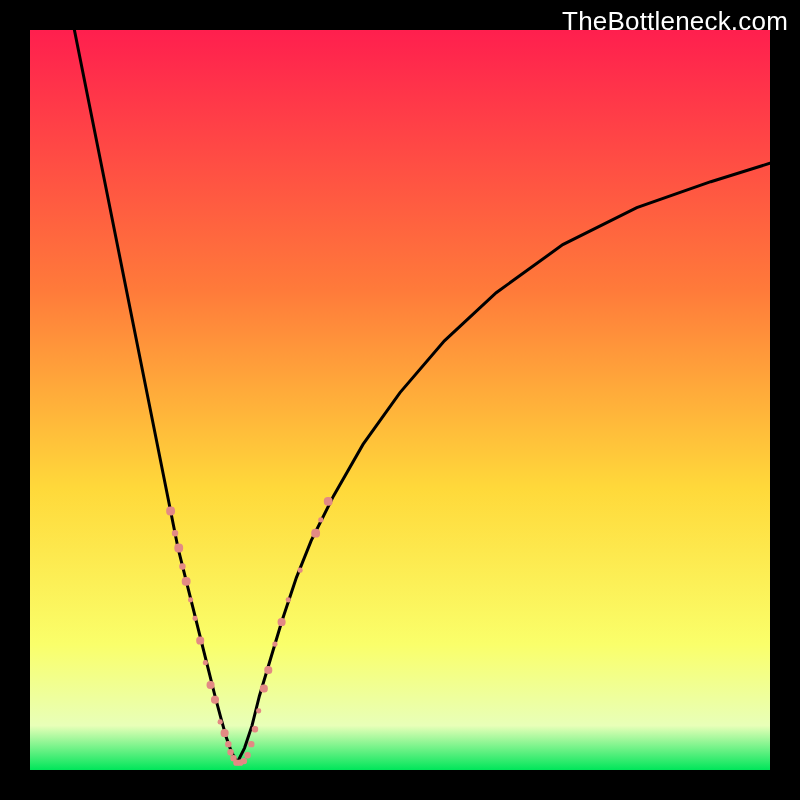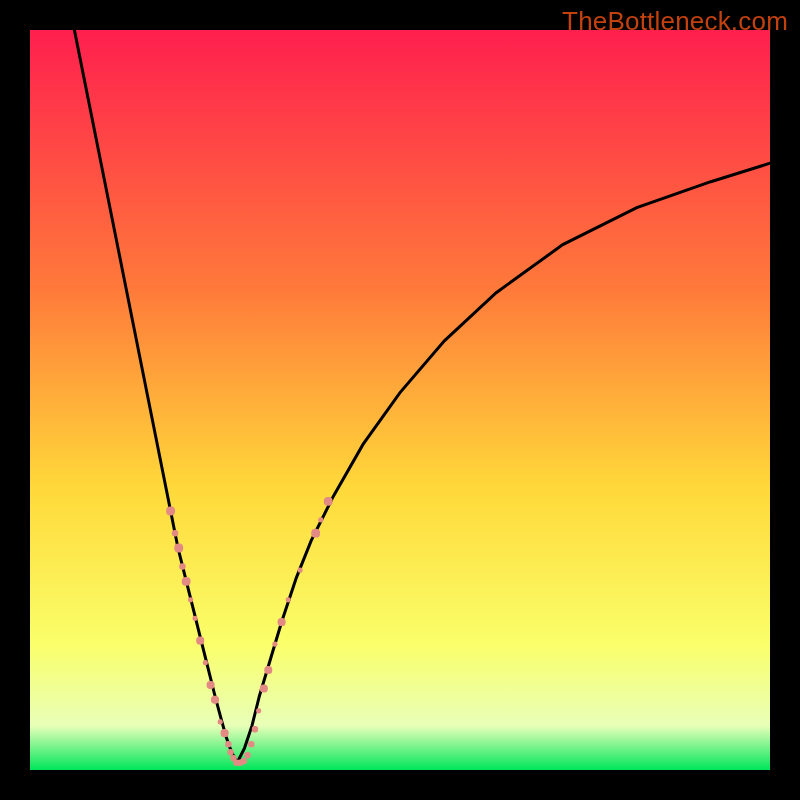--- a/index.html
+++ b/index.html
@@ -20,21 +20,21 @@
     position: absolute;
     left: 30px;
     top: 30px;
     width: 740px;
     height: 740px;
   }
   .watermark {
     position: absolute;
     top: 6px;
     right: 12px;
-    color: #c2410c;
+    color: #ffffff;
     font-size: 26px;
     font-weight: 400;
     letter-spacing: 0.2px;
     user-select: none;
   }
   svg { display: block; }
 </style>
 </head>
 <body>
 

